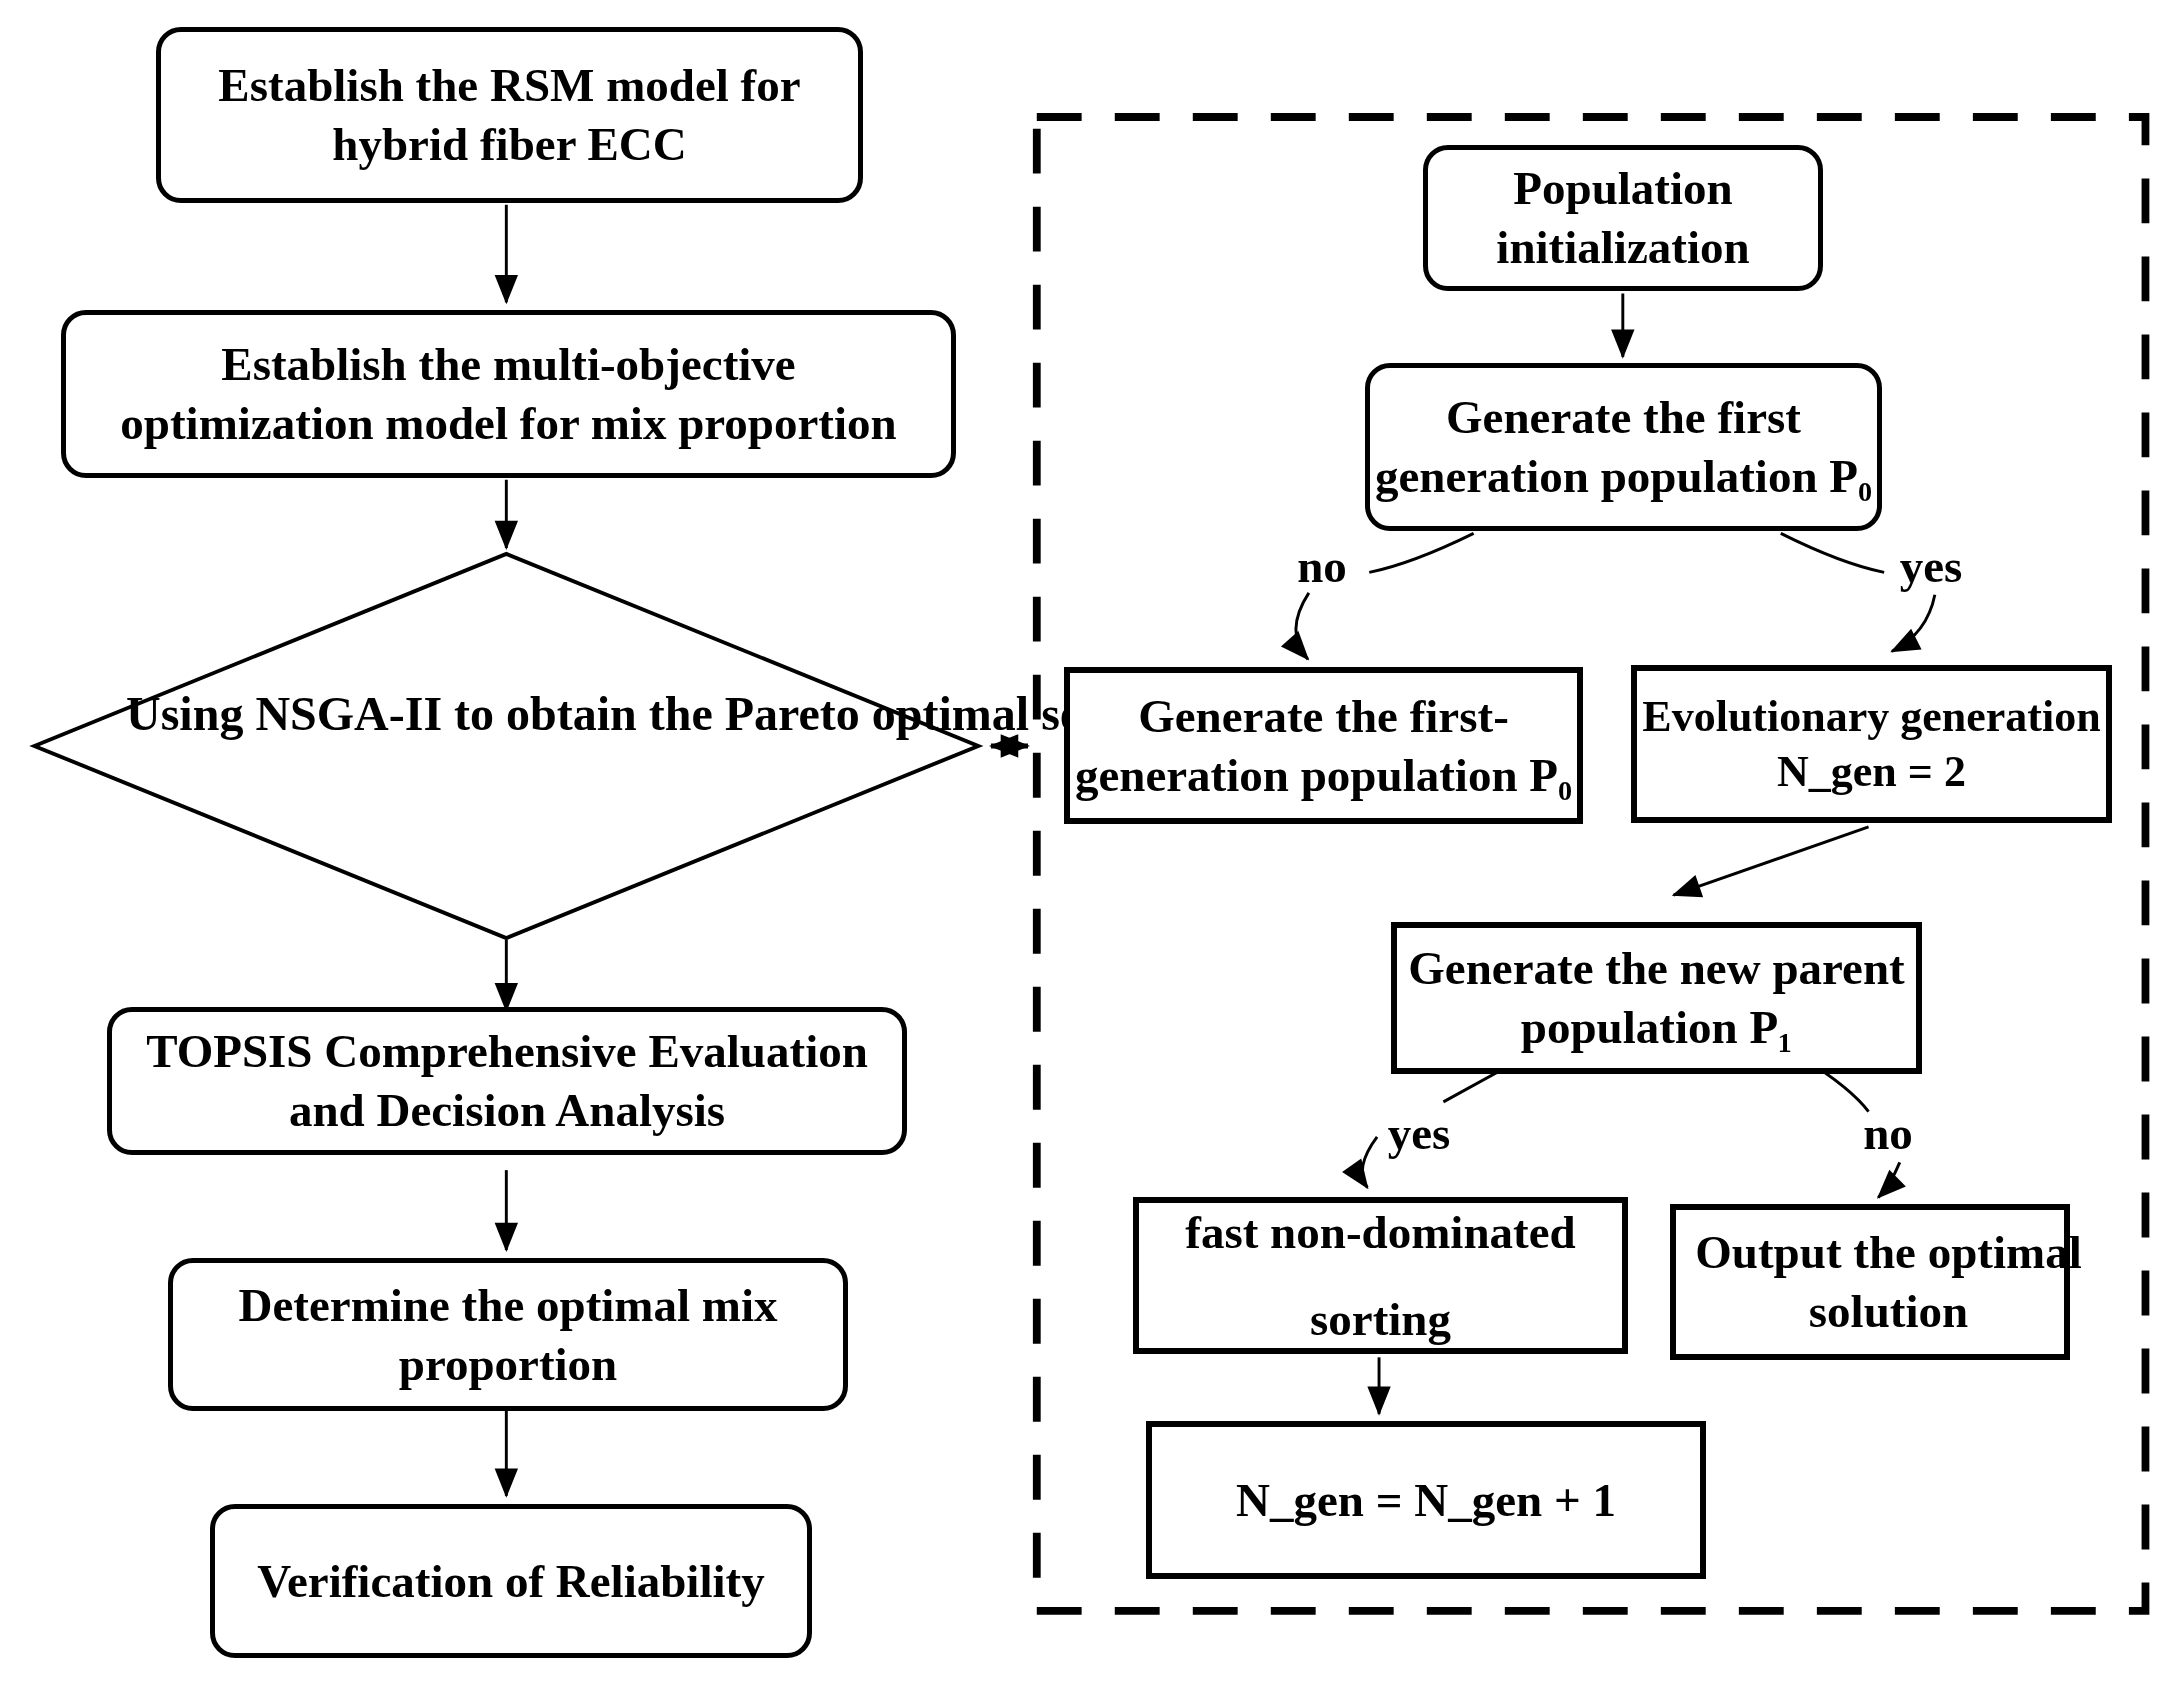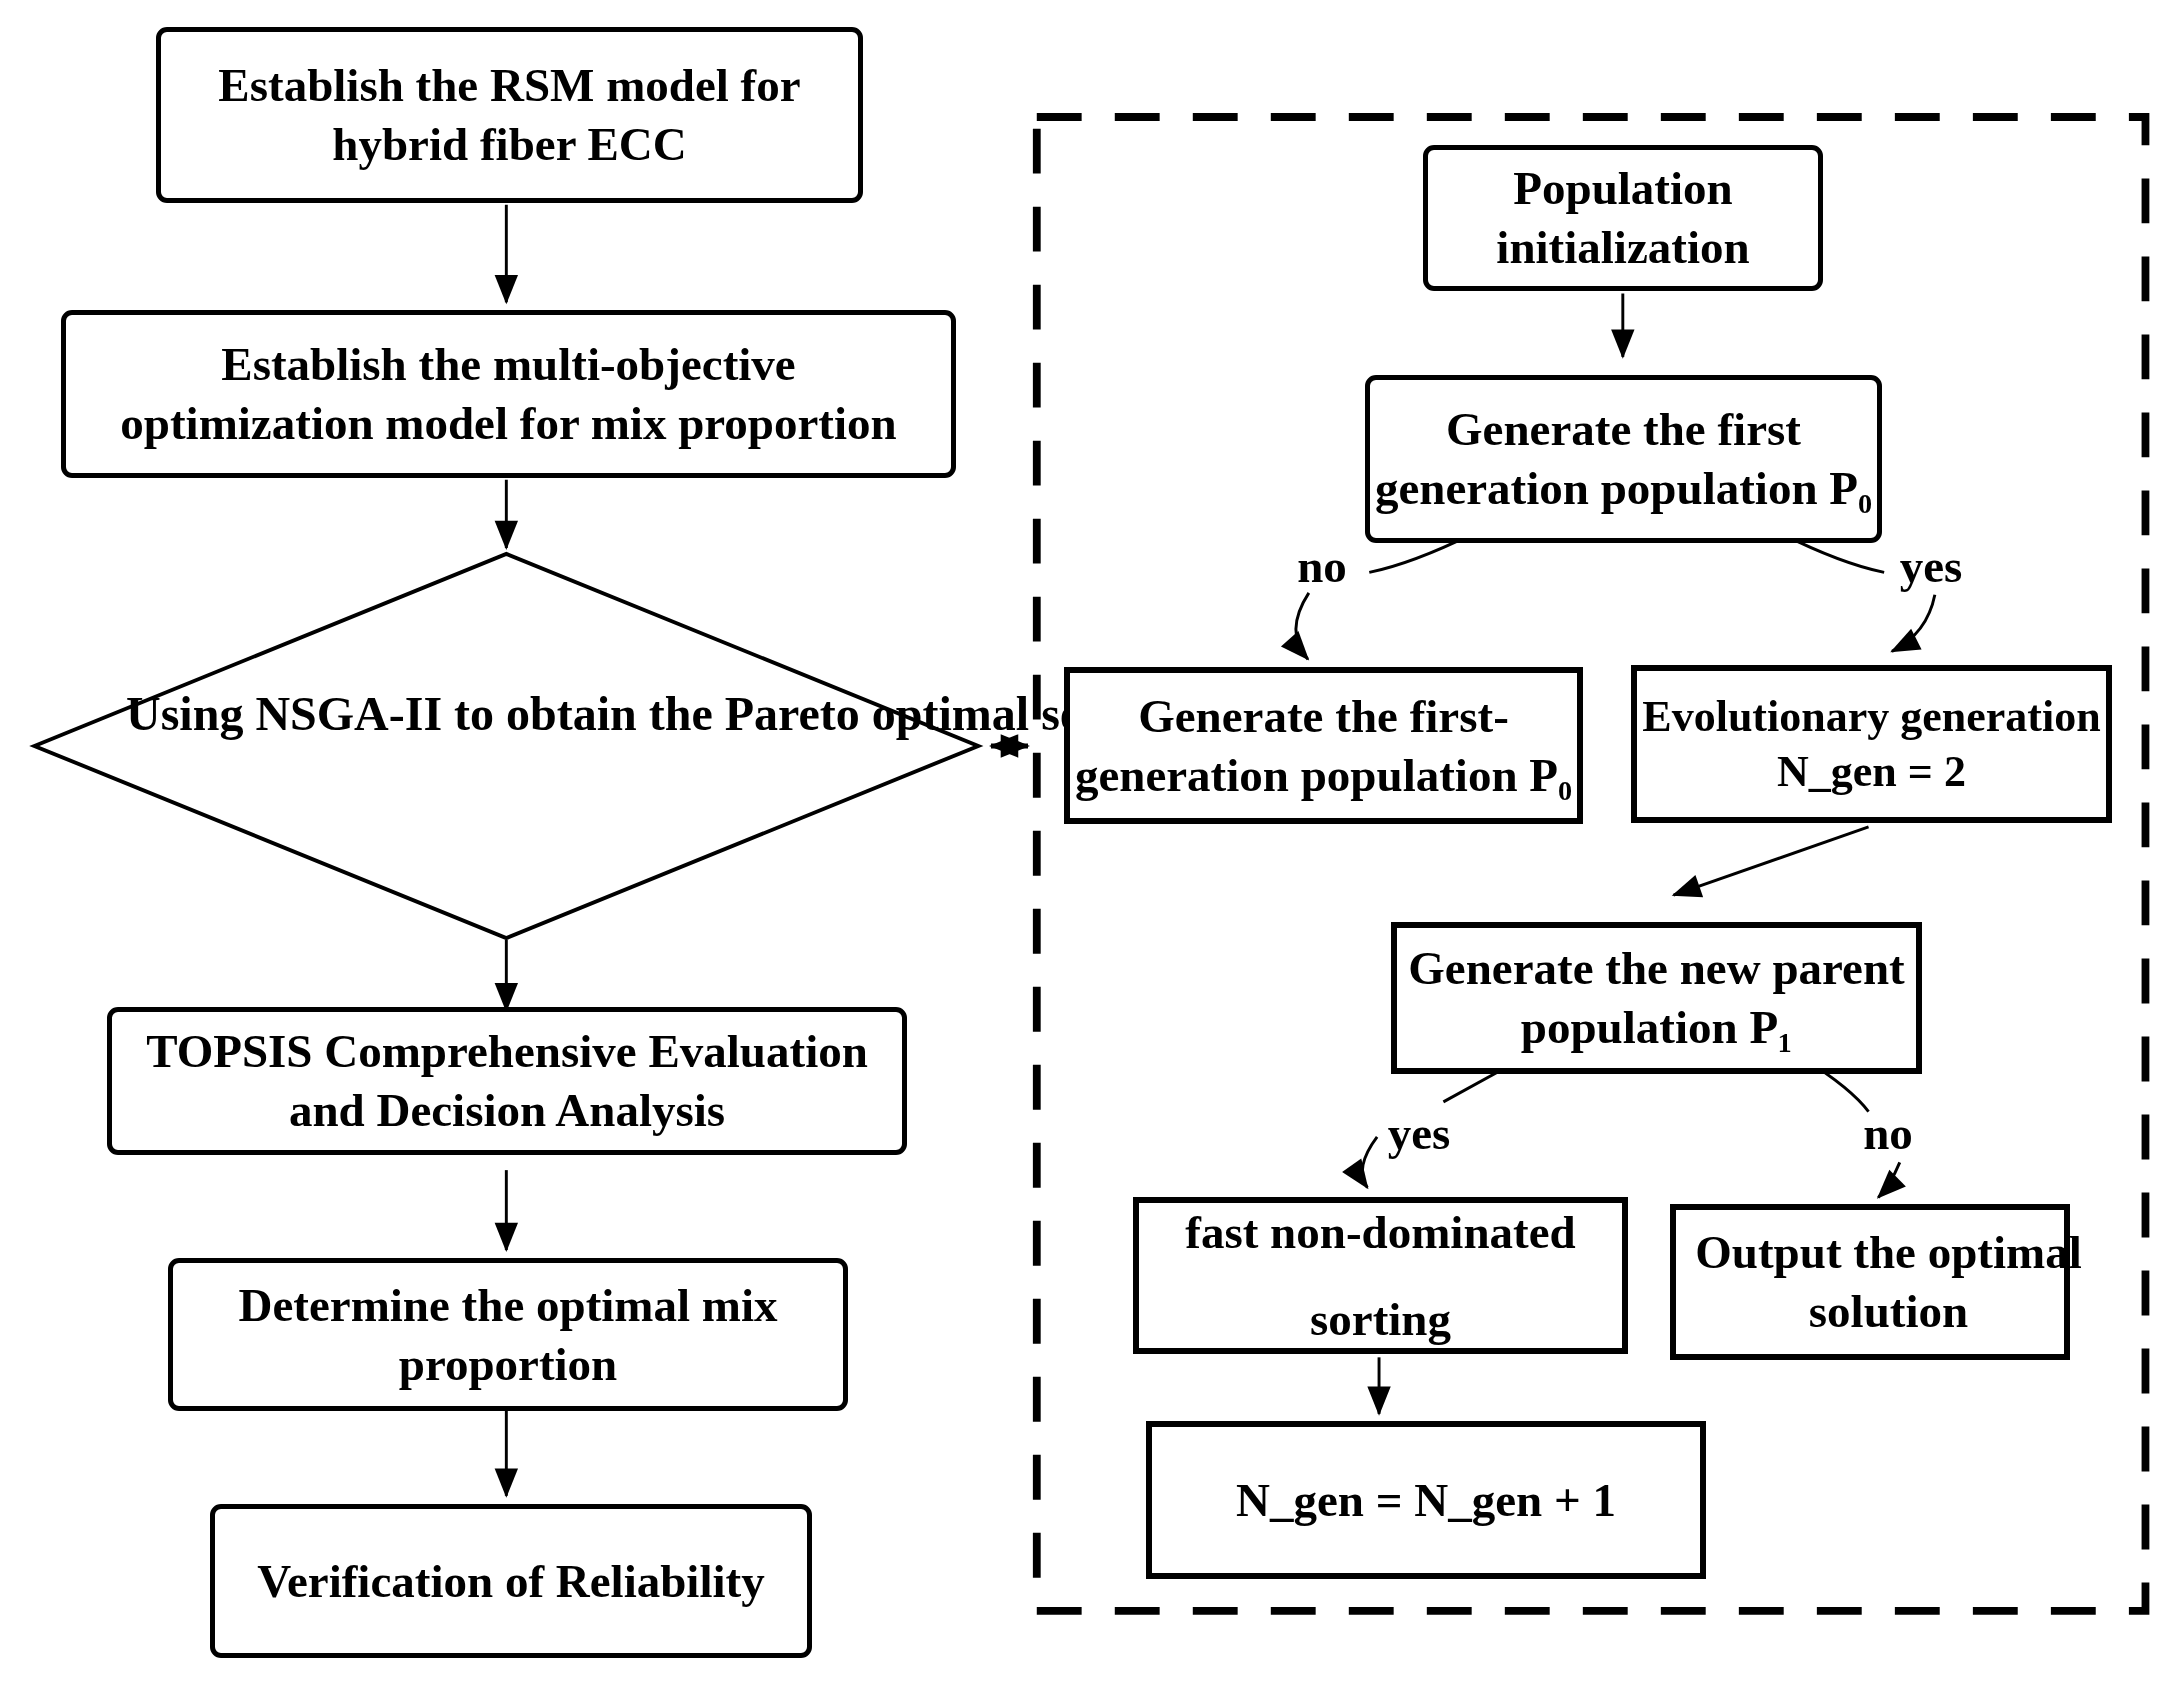--- a/index.html
+++ b/index.html
@@ -19,21 +19,21 @@
     position: absolute;
     left: 0; top: 0;
     width: 2174px;
     height: 1684px;
   }
   .node {
     position: absolute;
     box-sizing: border-box;
     background: #ffffff;
     border: 5.9px solid #000000;
-    border-radius: 11px;
+    border-radius: 25px;
     display: flex;
     flex-direction: column;
     align-items: center;
     justify-content: center;
     text-align: center;
     font-weight: 700;
     font-size: 47px;
     line-height: 1.25;
     white-space: nowrap;
   }
@@ -128,21 +128,21 @@
 
   <div class="node" style="left:210px; top:1504px; width:602px; height:154px;">
     <span class="l">Verification of Reliability</span>
   </div>
 
   <div class="node" style="left:1423px; top:145px; width:400px; height:146px;">
     <span class="l">Population</span>
     <span class="l">initialization</span>
   </div>
 
-  <div class="node" style="left:1365px; top:363px; width:517px; height:168px;margin-top:12px;">
+  <div class="node" style="left:1365px; top:363px; width:517px; height:168px;">
     <span class="l">Generate the first</span>
     <span class="l">generation population P₀</span>
   </div>
 
   <div class="branch-label" style="left:1322px; top:566px;">no</div>
   <div class="branch-label" style="left:1931px; top:566px;">yes</div>
 
   <div class="node sharp" style="left:1064px; top:667px; width:519px; height:157px;">
     <span class="l">Generate the first-</span>
     <span class="l">generation population P₀</span>

